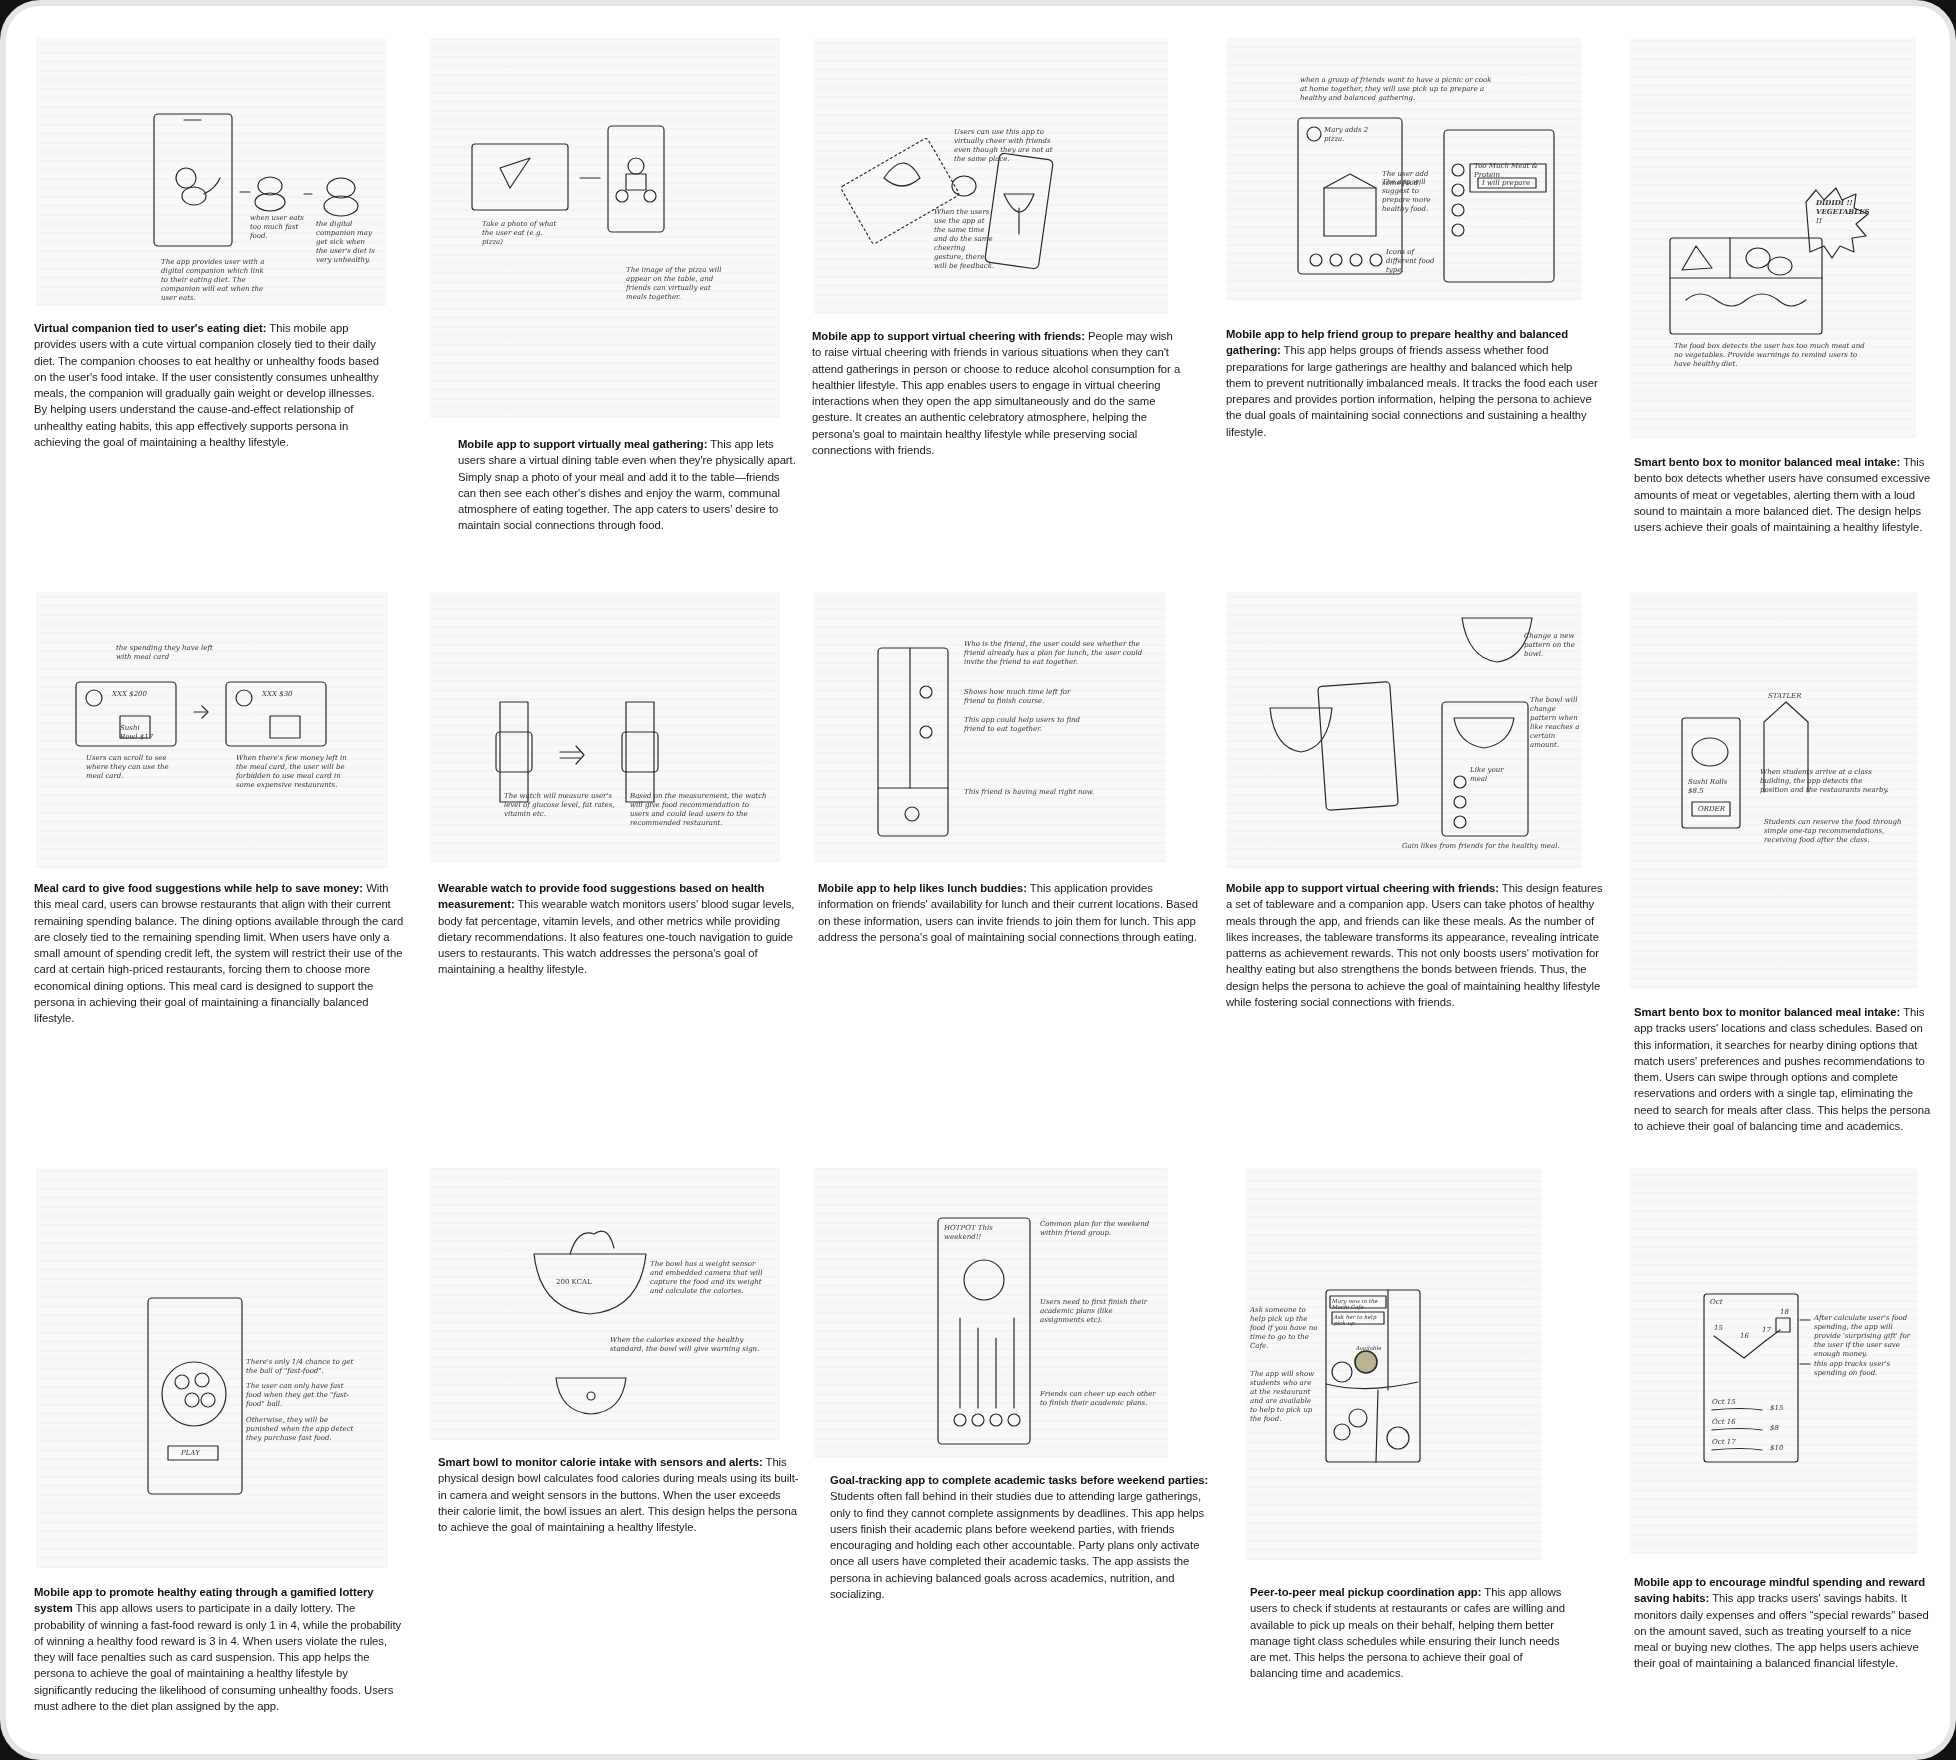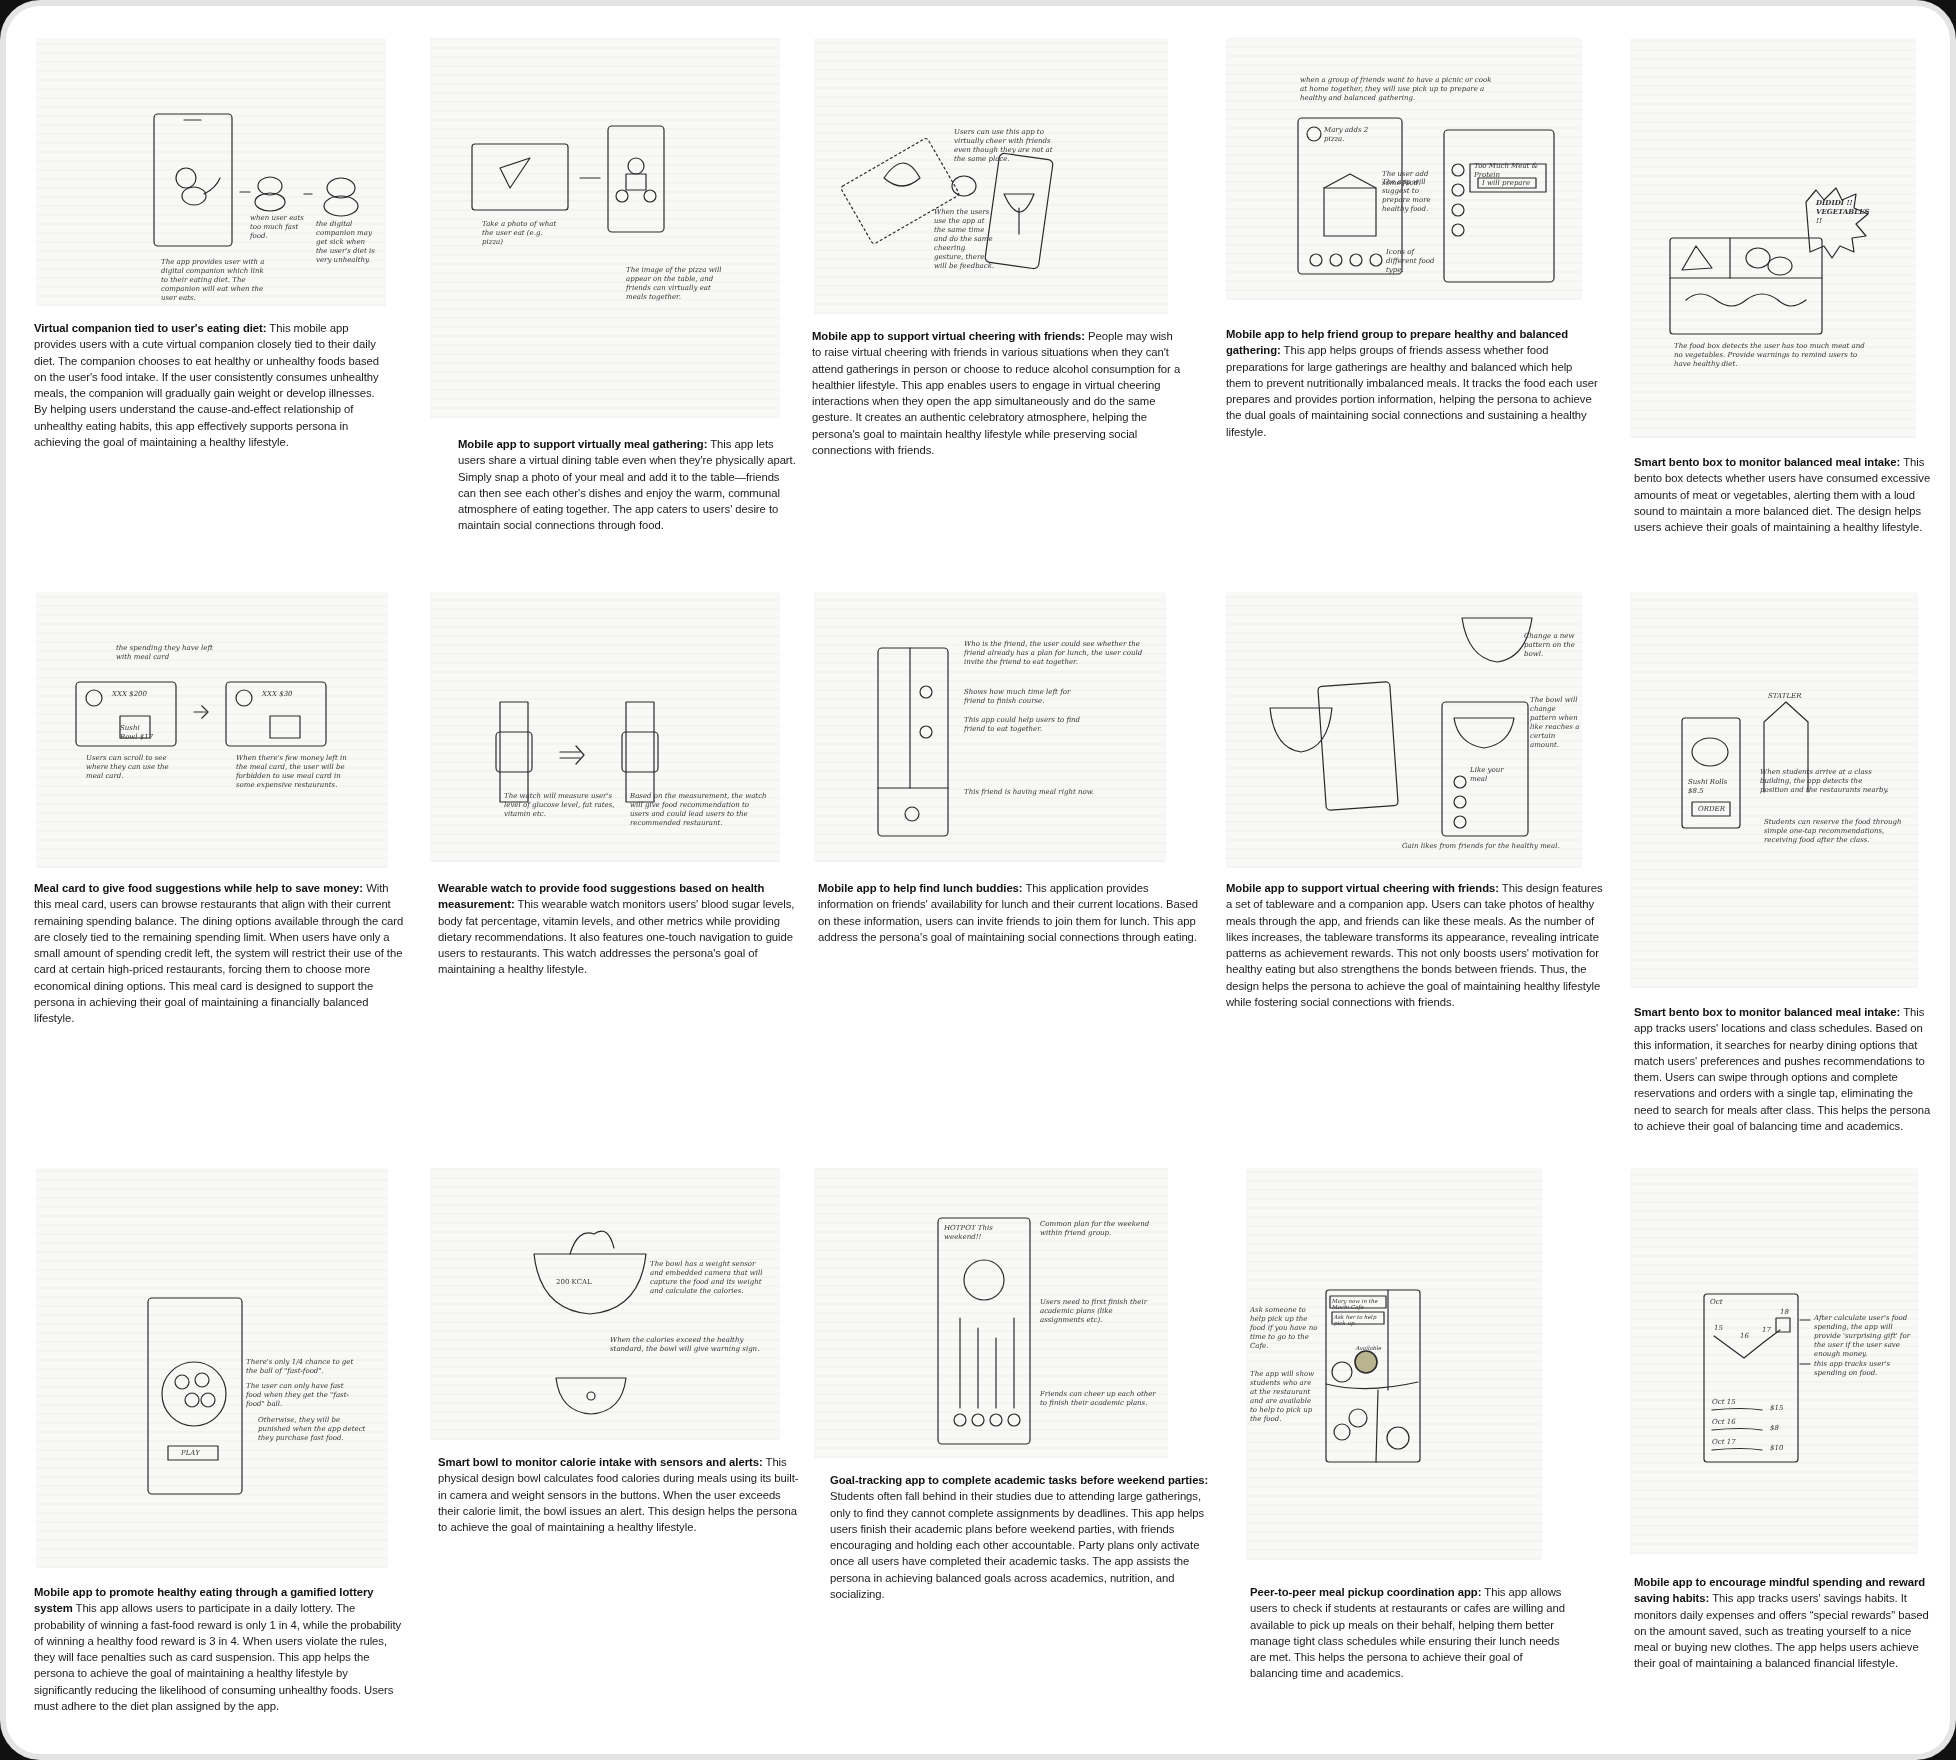--- a/index.html
+++ b/index.html
@@ -195,21 +195,21 @@
             <line class="ln" x1="64" y1="196" x2="134" y2="196"></line>
         <circle class="ln" cx="112" cy="100" r="6"></circle>
             <circle class="ln" cx="112" cy="140" r="6"></circle>
             <circle class="ln" cx="98" cy="222" r="7"></circle>
       </svg>
       <div class="note" style="left:150px;top:48px;width:190px;">Who is the friend, the user could see whether the friend already has a plan for lunch, the user could invite the friend to eat together.</div>
       <div class="note" style="left:150px;top:96px;width:120px;">Shows how much time left for friend to finish course.</div>
       <div class="note" style="left:150px;top:124px;width:120px;">This app could help users to find friend to eat together.</div>
       <div class="note" style="left:150px;top:196px;width:140px;">This friend is having meal right now.</div>
     </div>
-    <div class="desc" style="left:812px;top:874px;width:380px;"><b>Mobile app to help find lunch buddies:</b><span> This application provides information on friends' availability for lunch and their current locations. Based on these information, users can invite friends to join them for lunch. This app address the persona's goal of maintaining social connections through eating.</span></div>
+    <div class="desc" style="left:812px;top:874px;width:380px;"><b>Mobile app to help likes lunch buddies:</b><span> This application provides information on friends' availability for lunch and their current locations. Based on these information, users can invite friends to join them for lunch. This app address the persona's goal of maintaining social connections through eating.</span></div>
   </div>
 
   <div class="cell">
     <div class="sketch" style="left:1220px;top:586px;width:356px;height:276px;">
       <svg viewBox="0 0 356 276">
         <path class="ln" d="M236 26 h70 q-6 40 -35 44 q-29 -4 -35 -44 z"></path>
         <path class="ln" d="M44 116 h62 q-4 40 -31 44 q-27 -4 -31 -44 z"></path>
         <rect class="ln" x="96" y="92" width="72" height="124" rx="4" transform="rotate(-4 132 154)"></rect>
         <rect class="ln" x="216" y="110" width="86" height="134" rx="4"></rect>
         <path class="ln" d="M228 126 h60 q-4 26 -30 30 q-26 -4 -30 -30 z"></path>
@@ -248,21 +248,21 @@
         <rect class="ln" x="112" y="130" width="94" height="196" rx="4"></rect>
         <circle class="ln" cx="158" cy="226" r="32"></circle>
         <circle class="ln" cx="146" cy="214" r="7"></circle>
             <circle class="ln" cx="166" cy="212" r="7"></circle>
             <circle class="ln" cx="156" cy="232" r="7"></circle>
             <circle class="ln" cx="172" cy="232" r="7"></circle>
         <rect class="ln" x="132" y="278" width="50" height="14"></rect>
       </svg>
       <div class="note" style="left:210px;top:190px;width:110px;">There's only 1/4 chance to get the ball of "fast-food".</div>
       <div class="note" style="left:210px;top:214px;width:110px;">The user can only have fast food when they get the "fast-food" ball.</div>
-      <div class="note" style="left:222px;top:248px;width:110px;">Otherwise, they will be punished when the app detect they purchase fast food.</div>
+      <div class="note" style="left:210px;top:248px;width:110px;">Otherwise, they will be punished when the app detect they purchase fast food.</div>
       <div class="note" style="left:145px;top:281px;width:30px;">PLAY</div>
     </div>
     <div class="desc" style="left:28px;top:1578px;width:370px;"><b>Mobile app to promote healthy eating through a gamified lottery system</b><span> This app allows users to participate in a daily lottery. The probability of winning a fast-food reward is only 1 in 4, while the probability of winning a healthy food reward is 3 in 4. When users violate the rules, they will face penalties such as card suspension. This app helps the persona to achieve the goal of maintaining a healthy lifestyle by significantly reducing the likelihood of consuming unhealthy foods. Users must adhere to the diet plan assigned by the app.</span></div>
   </div>
 
   <div class="cell">
     <div class="sketch" style="left:424px;top:1162px;width:350px;height:272px;">
       <svg viewBox="0 0 350 272">
         <path class="ln" d="M104 86 h112 q-6 56 -56 60 q-50 -4 -56 -60 z"></path>
         <path class="ln" d="M140 86 q8 -26 24 -20 q14 -10 20 14"></path>

